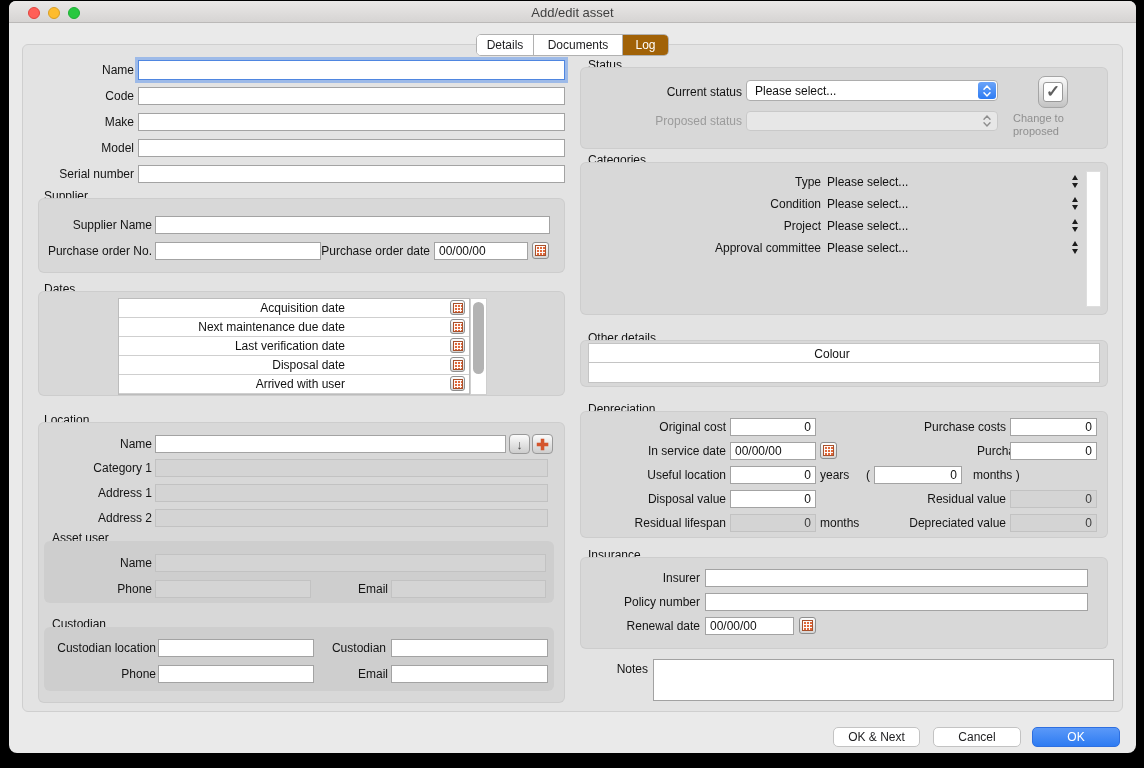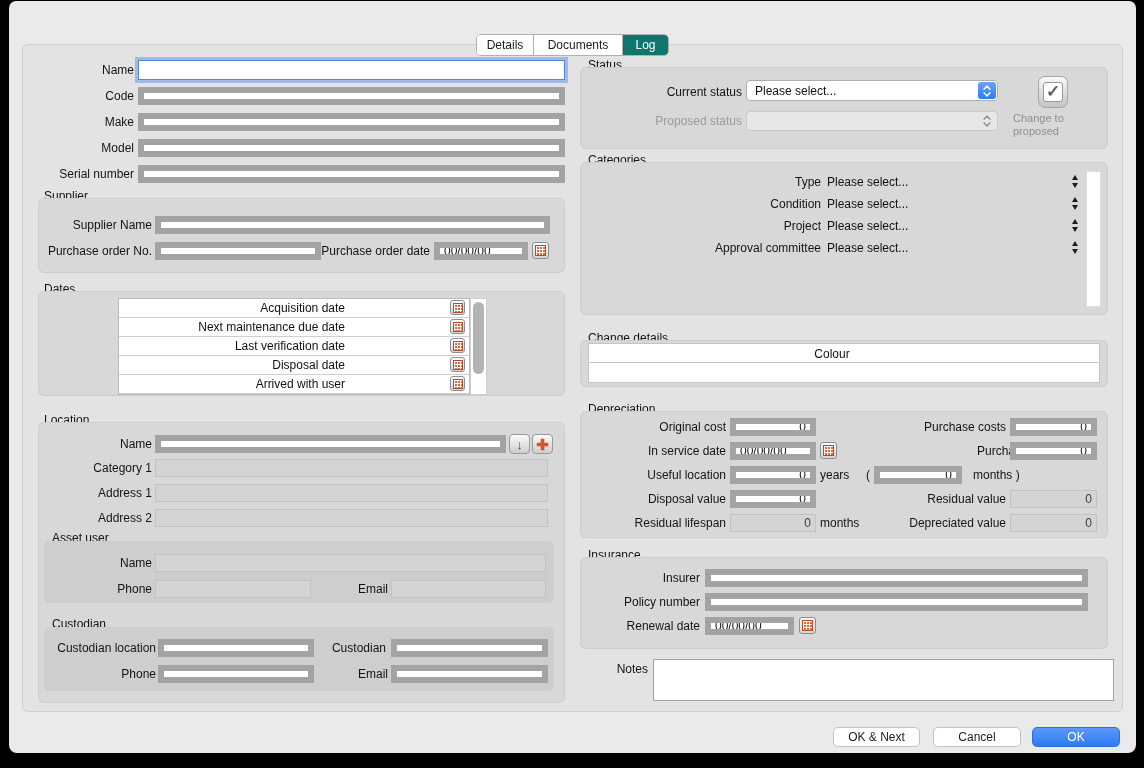--- a/index.html
+++ b/index.html
@@ -12,30 +12,30 @@
   .title{position:absolute;left:0;top:4px;width:100%;text-align:center;font-size:13px;color:#3f3f3f;}
   .tl{position:absolute;top:6px;width:12px;height:12px;border-radius:50%;}
   .tl.red{left:19px;background:#ff5f57;border:1px solid #e0443e;}
   .tl.yel{left:39px;background:#febc2e;border:1px solid #d89e24;}
   .tl.grn{left:59px;background:#28c840;border:1px solid #1eae33;}
   .tabbar{position:absolute;top:33px;left:467px;height:22px;display:flex;z-index:6;
     border:1px solid #b1b1b1;border-radius:5px;overflow:hidden;background:#fff;}
   .tab{font-size:12px;color:#1d1d1f;display:flex;align-items:center;justify-content:center;
     border-right:1px solid #b1b1b1;background:#fff;}
   .tab:last-child{border-right:none;}
-  .tab.active{background:#0f766e;color:#fff;}
+  .tab.active{background:#a16207;color:#fff;}
   .panel{position:absolute;left:13px;top:43px;width:1101px;height:668px;background:#e3e3e3;
     border:1px solid #cfcfcf;border-radius:6px;}
   .sec{position:absolute;font-size:12px;color:#111;white-space:nowrap;}
   .lbl{position:absolute;font-size:12px;color:#141414;text-align:right;white-space:nowrap;}
   .lbl.gray{color:#9b9b9b;}
   .unit{position:absolute;font-size:12px;color:#141414;white-space:nowrap;}
   .box{position:absolute;background:#d8d8d8;border-radius:6px;box-shadow:inset 0 0 0 1px rgba(0,0,0,0.05);}
   .ibox{position:absolute;background:#cecece;border-radius:6px;}
-  .inp{position:absolute;background:#fff;border:6px solid #a3a3a3;border-radius:0;font-size:12px;
+  .inp{position:absolute;background:#fff;border:1px solid #a3a3a3;border-radius:0;font-size:12px;
     padding:0 4px;font-family:inherit;color:#111;height:18px;}
   .inp.focused{border:1px solid #4f86e0;box-shadow:0 0 0 3px rgba(120,165,235,0.65);}
   .inp.dis{background:#d4d4d4;border:1px solid #c2c2c2;color:#3c3c3c;}
   .inp.num{text-align:right;}
   .cal{position:absolute;width:17px;height:17px;border:1px solid #8e8e8e;border-radius:3px;
     background:linear-gradient(#fdfdfd,#d4d4d4);display:flex;align-items:center;justify-content:center;padding:0;}
   .cal-glyph{width:11px;height:11px;background-color:#e0683a;border:1px solid #a8502b;
     background-image:linear-gradient(rgba(255,255,255,.95) 1px,transparent 1px),
       linear-gradient(90deg,rgba(255,255,255,.95) 1px,transparent 1px);
     background-size:3px 3px;}
@@ -76,20 +76,26 @@
     font-family:inherit;padding:0;}
   .btn.primary{background:linear-gradient(#5b99f8,#2e7bf2);border-color:#2e6fe0;color:#fff;}
   .arrow-glyph{font-size:13px;font-weight:bold;color:#4a4a4a;line-height:1;}
   .plus-glyph{font-size:15px;font-weight:bold;color:#d4542c;line-height:1;}
 </style>
 </head>
 <body>
 
 <div class="window">
 
+  <div class="titlebar">
+    <div class="tl red"></div>
+    <div class="tl yel"></div>
+    <div class="tl grn"></div>
+    <div class="title">Add/edit asset</div>
+  </div>
 
   <div class="tabbar">
     <div class="tab" style="width:57px">Details</div>
     <div class="tab" style="width:89px">Documents</div>
     <div class="tab active" style="width:45px">Log</div>
   </div>
 
   <div class="panel"></div>
 
   <div class="lbl" style="left:15px;top:62px;width:110px">Name</div>
@@ -237,21 +243,21 @@
       <div class="tri-down"></div>
     </div>
   <div class="lbl" style="left:642px;top:240px;width:170px">Approval committee</div>
   <div class="catval" style="left:818px;top:240px">Please select...</div>
   <div class="ud" style="left:1061px;top:239px">
       <div class="tri-up"></div>
       <div class="tri-down"></div>
     </div>
   <div class="sb-track" style="left:1077px;top:170px;width:15px;height:136px;border-color:#dedede"></div>
 
-  <div class="sec" style="left:579px;top:330px">Change details</div>
+  <div class="sec" style="left:579px;top:330px">Other details</div>
   <div class="box" style="left:571px;top:339px;width:528px;height:47px"></div>
   <div class="list" style="left:579px;top:342px;width:512px;height:40px;border-color:#c4c4c4">
     <div class="crow">Colour</div>
   </div>
 
   <div class="sec" style="left:579px;top:401px">Depreciation</div>
   <div class="box" style="left:571px;top:410px;width:528px;height:127px"></div>
   <div class="lbl" style="left:587px;top:419px;width:130px">Original cost</div>
   <input class="inp num" style="left: 721px; top: 417px; width: 86px;" value="0">
   <div class="lbl" style="left:857px;top:419px;width:140px">Purchase costs</div>

